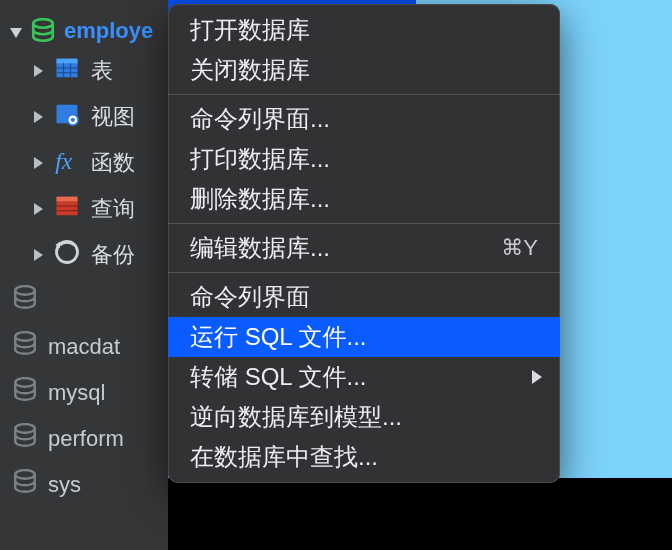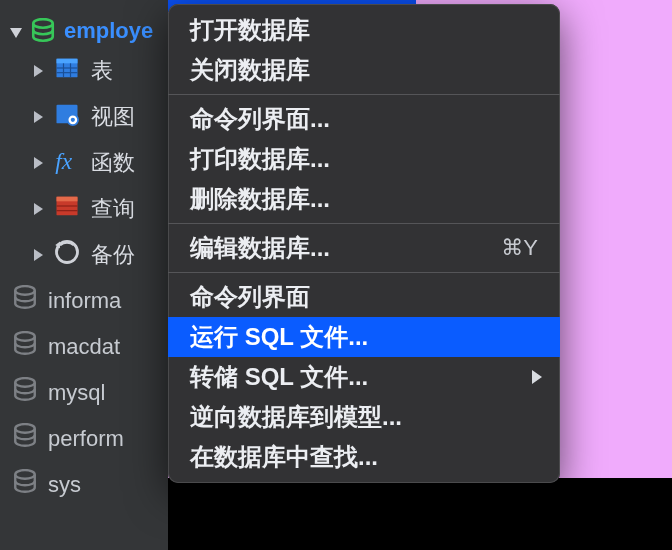--- a/index.html
+++ b/index.html
@@ -1,20 +1,20 @@
 <!DOCTYPE html>
 <html><head>
 <meta charset="utf-8">
 <style>
   * { margin: 0; padding: 0; box-sizing: border-box; }
   html, body { width: 672px; height: 550px; overflow: hidden;
     font-family: -apple-system, "Helvetica Neue", Arial, sans-serif;
     background:#000; }
   .wrap { position:relative; width:672px; height:478px;
-    background:#f0abfc; }
+    background:#7dd3fc; }
 
   
   .topbar { position:absolute; left:0; top:0; width:416px; height:12px;
     background:#0a4ff0; }
 
   
   .sidebar { position:absolute; left:0; top:0; width:168px; height:550px;
     background:#343638; color:#e8eaee; font-size:22px; overflow:hidden;}
   .db-head { display:flex; align-items:center; padding:13px 0 0 10px;
     height:48px; gap:8px;}
@@ -35,21 +35,21 @@
     gap:10px; color:#c7cbd1; }
   .dbrow svg { flex-shrink:0; }
 
   
   .menu { position:absolute; left:168px; top:4px; width:392px;
     background:#323234; border-radius:10px;
     box-shadow:0 12px 40px rgba(0,0,0,.6), inset 0 0 0 1px #4a4a4c;
     padding:6px 0; color:#eceef2; font-size:24px; }
   .mi { display:flex; align-items:center; justify-content:space-between;
     padding:6px 22px; height:40px; white-space:nowrap; }
-  .mi .left { display:flex; align-items:center; gap:0;font-weight:bold; }
+  .mi .left { display:flex; align-items:center; gap:0; }
   .mi.selected { background:#0a5cff; color:#fff;}
   .sep { height:1px; background:#555558; margin:4px 0; }
   .shortcut { color:#c8cbd1; font-size:22px;}
   .submenu-arrow { width:0;height:0;
     border-top:7px solid transparent;border-bottom:7px solid transparent;
     border-left:10px solid #d8dbe0; margin-right:-4px;}
 </style>
 </head>
 <body>
 <div class="wrap">
@@ -117,21 +117,20 @@
           <span class="lbl">备份</span>
         </div>
       </div>
   <div id="other-dbs">
         <div class="dbrow">
           <span><svg width="26" height="26" viewBox="0 0 24 24">
               <ellipse cx="12" cy="5" rx="9" ry="4" fill="none" stroke="#7d8085" stroke-width="2.2"></ellipse>
               <path d="M3 5v6c0 2.2 4 4 9 4s9-1.8 9-4V5" fill="none" stroke="#7d8085" stroke-width="2.2"></path>
               <path d="M3 11v6c0 2.2 4 4 9 4s9-1.8 9-4v-6" fill="none" stroke="#7d8085" stroke-width="2.2"></path>
             </svg></span>
-          <span>informa</span>
         </div>
         <div class="dbrow">
           <span><svg width="26" height="26" viewBox="0 0 24 24">
               <ellipse cx="12" cy="5" rx="9" ry="4" fill="none" stroke="#7d8085" stroke-width="2.2"></ellipse>
               <path d="M3 5v6c0 2.2 4 4 9 4s9-1.8 9-4V5" fill="none" stroke="#7d8085" stroke-width="2.2"></path>
               <path d="M3 11v6c0 2.2 4 4 9 4s9-1.8 9-4v-6" fill="none" stroke="#7d8085" stroke-width="2.2"></path>
             </svg></span>
           <span>macdat</span>
         </div>
         <div class="dbrow">

